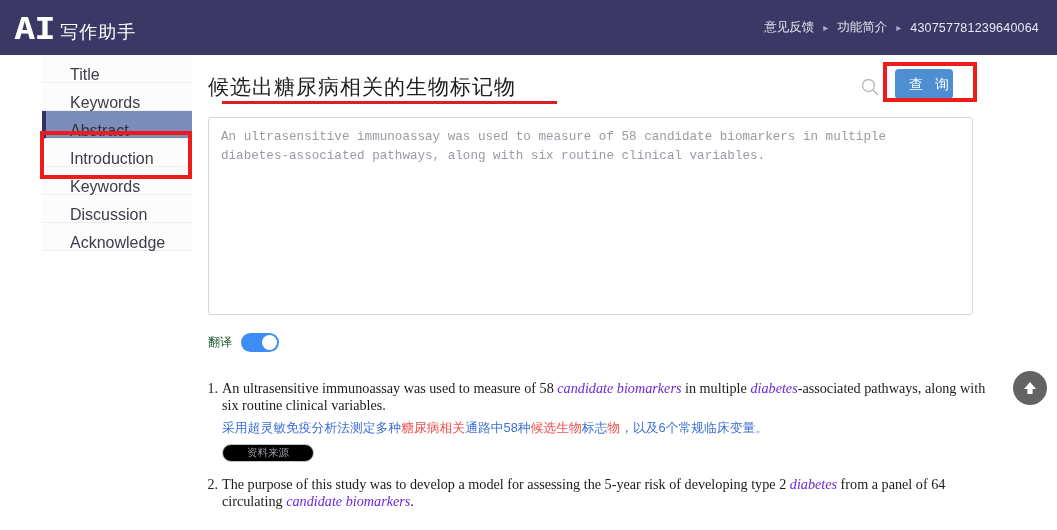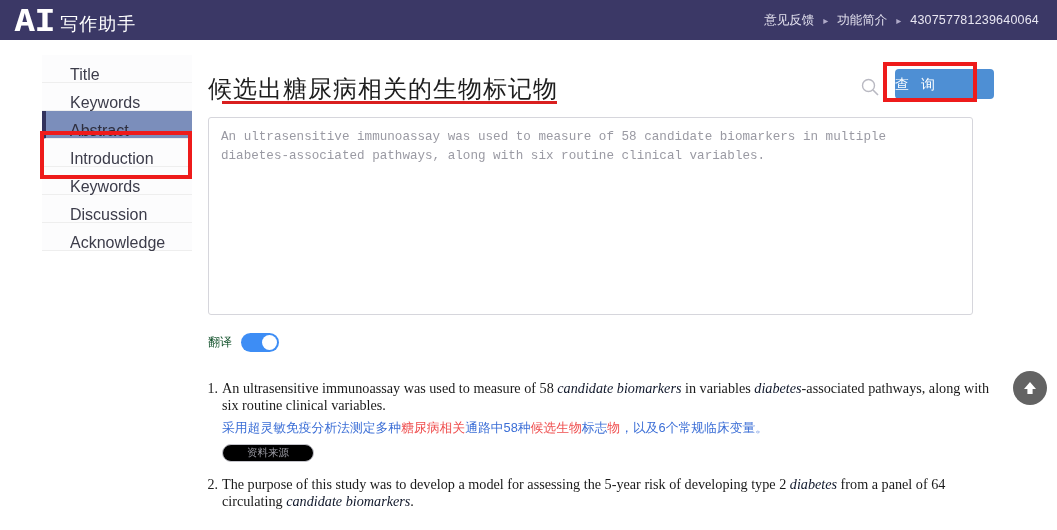--- a/index.html
+++ b/index.html
@@ -7,21 +7,21 @@
     margin: 0; padding: 0;
     width: 1057px; height: 530px;
     overflow: hidden;
     background: #ffffff;
     font-family: "Liberation Sans", "DejaVu Sans", sans-serif;
   }
 
   
   .header {
     position: absolute; left: 0; top: 0;
-    width: 1057px; height: 40px;
+    width: 1057px; height: 55px;
     background: #3b3866;
     display: flex; align-items: center;
     justify-content: space-between;
   }
   .brand { display: flex; align-items: flex-end; padding-left: 14px; }
   .brand-logo {
     font-family: "DejaVu Sans Mono", monospace;
     font-weight: bold;
     font-size: 31px;
     color: #ffffff;
@@ -87,35 +87,35 @@
     position: absolute; left: 192px; top: 55px;
     right: 0; bottom: 0;
     background: #ffffff;
   }
   .title-row {
     position: absolute; left: 16px; top: 18px;
     width: 790px;
     display: flex; align-items: center;
   }
   .doc-title {
-    font-size: 24px; color: #1d1d1d;
+    font-size: 21px; color: #1d1d1d;
     letter-spacing: 1px;
   }
   .search-icon-wrap {
     position: absolute; left: 668px; top: 22px;
     width: 20px; height: 20px;
   }
   .btn-query {
     position: absolute; left: 703px; top: 14px;
-    width: 99px; height: 30px;
+    width: 58px; height: 30px;
     background: #4e8fd4;
     color: #ffffff;
     border: none; border-radius: 4px;
     font-size: 14px; letter-spacing: 4px;
-    text-align: left; line-height: 30px;
+    text-align: right; line-height: 30px;
     cursor: pointer;
   }
   .editor {
     position: absolute; left: 16px; top: 62px;
     width: 765px; height: 198px;
     border: 1px solid #d6d6dc;
     border-radius: 3px;
     background: #ffffff;
     padding: 10px 12px;
     font-family: "Liberation Mono", "DejaVu Sans Mono", monospace;
@@ -153,21 +153,21 @@
     font-family: "Liberation Serif", "DejaVu Serif", serif;
     font-size: 14px; color: #222; padding-right: 4px;
     line-height: 17px;
   }
   .result-body { flex: 1; }
   .en-line {
     font-family: "Liberation Serif", "DejaVu Serif", serif;
     font-size: 14.2px; line-height: 17px; color: #1a1a1a;
   }
   .en-line em.hl {
-    color: #0f172a; font-weight: 500;
+    color: #6d28d9; font-weight: 500;
   }
   .zh-line {
     font-size: 12.8px; line-height: 18px; color: #3b6ed6;
     margin-top: 5px;
   }
   .zh-line .hl-zh { color: #ef4f4f; }
   .source-tag {
     display: inline-block; margin-top: 7px;
     border: 1px solid #c5c5cc; border-radius: 9px;
     padding: 1px 24px; font-size: 10.5px; color: #9a9aa3;
@@ -231,21 +231,21 @@
       <div class="knob"></div>
     </div>
   </div>
 
   <div class="results">
 
     <div class="result-item">
       <div class="result-num">1.</div>
       <div class="result-body">
         <div class="en-line">
-          <span>An ultrasensitive immunoassay was used to measure of 58 </span><em class="hl">candidate biomarkers</em><span> in variables </span><em class="hl">diabetes</em><span>-associated pathways, along with six routine clinical variables.</span>
+          <span>An ultrasensitive immunoassay was used to measure of 58 </span><em class="hl">candidate biomarkers</em><span> in multiple </span><em class="hl">diabetes</em><span>-associated pathways, along with six routine clinical variables.</span>
         </div>
         <div class="zh-line">
           <span>采用超灵敏免疫分析法测定多种</span><span class="hl-zh">糖尿病相关</span><span>通路中58种</span><span class="hl-zh">候选生物</span><span>标志</span><span class="hl-zh">物</span><span>，以及6个常规临床变量。</span>
         </div>
         <span class="source-tag">资料来源</span>
       </div>
     </div>
 
     <div class="result-item">
       <div class="result-num">2.</div>

